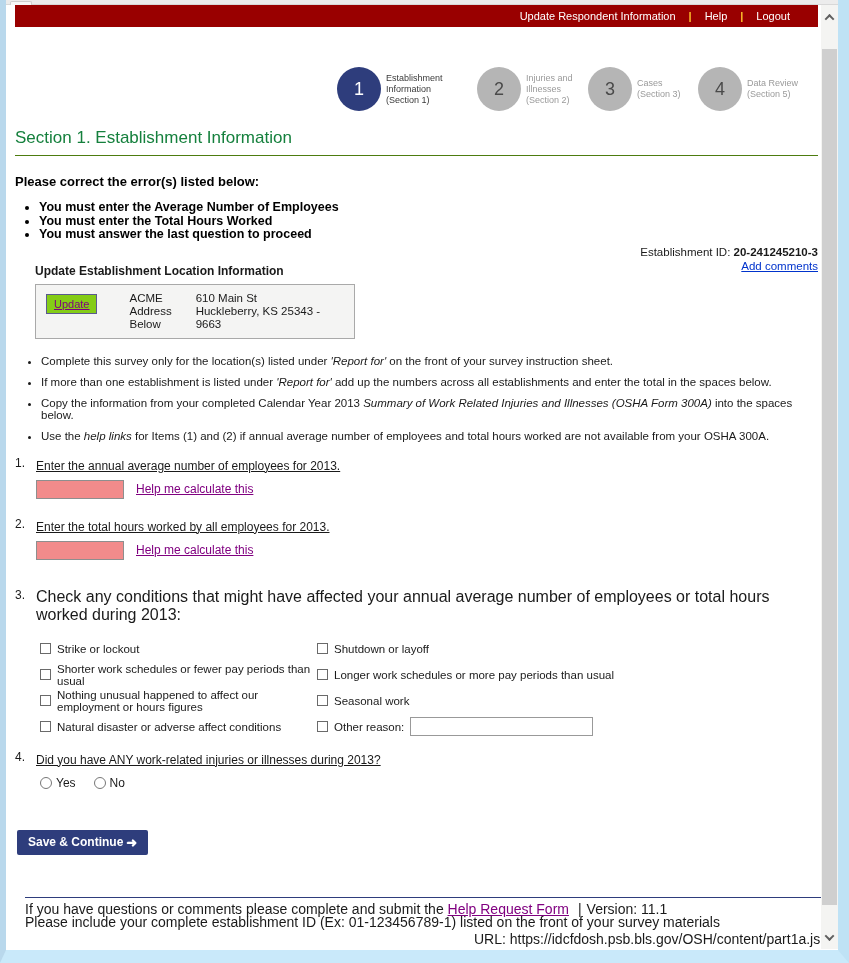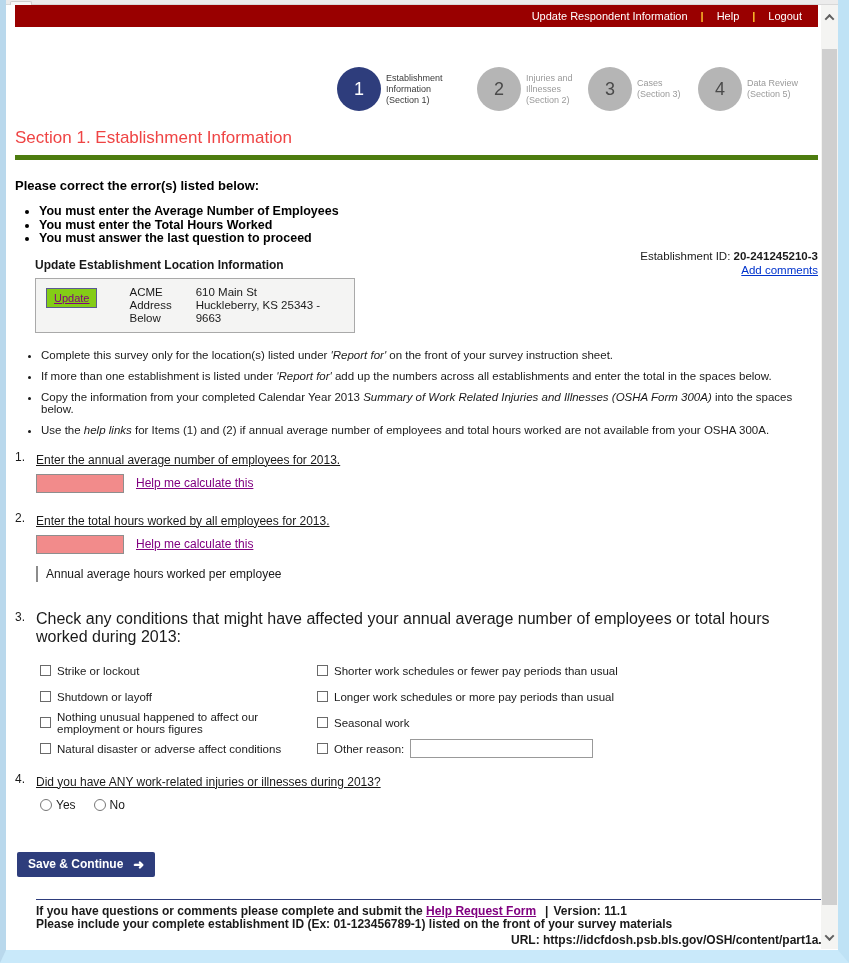--- a/index.html
+++ b/index.html
@@ -18,47 +18,47 @@
   .page { margin-left:9px; width:803px; position:relative; }
 
   
   .header { margin-top:3px; height:50px; background:#3c4c87; display:flex; align-items:center; }
   .logo { margin-left:26px; flex:0 0 auto; }
   .header-text { margin-left:12px; color:#fff; }
   .header-title { font-size:15px; font-weight:bold; letter-spacing:.3px; }
   .header-sub { font-size:11px; margin-top:3px; }
 
   
-  .navbar { height:22px; background:#990000; display:flex; align-items:center; justify-content:flex-end; padding-right:16px; font-size:11px; }
+  .navbar { height:22px; background:#990000; display:flex; align-items:center; justify-content:flex-end; padding-right:28px; font-size:11px; }
   .nav-link { color:#ffffff; cursor:pointer; }
   .nav-sep { color:#ffc32b; font-weight:bold; margin:0 13px; }
 
   
   .steps { display:flex; margin:37px 0 0 322px; height:50px; align-items:center; }
   .step { display:flex; align-items:center; }
   .step-1 { width:140px; } .step-2 { width:111px; } .step-3 { width:110px; }
   .step-circle { width:44px; height:44px; border-radius:50%; background:#b5b5b5; color:#4a4a4a;
     display:flex; align-items:center; justify-content:center; font-size:18px; flex:0 0 auto; }
   .step.active .step-circle { background:#2e3d7c; color:#fff; }
   .step-label { font-size:9px; line-height:11px; width:64px; margin-left:5px; color:#9a9a9a; }
   .step.active .step-label { color:#3a3a3a; }
 
   
-  .section-title { margin-top:14px; font-size:17px; color:#ef4444; padding-bottom:7px; border-bottom:5px solid #4d7c0f; }
+  .section-title { margin-top:14px; font-size:17px; color:#15803d; padding-bottom:7px; border-bottom:1px solid #4d7c0f; }
 
   
   .errors { margin-top:18px; color:#000000; }
   .errors-heading { font-weight:bold; font-size:13px; }
   .errors ul { margin:12px 0 0 24px; padding:0; }
   .errors li { font-weight:bold; font-size:12.5px; line-height:13.5px; }
 
   
   .estab-row { display:flex; justify-content:space-between; margin-top:12px; align-items:flex-start; }
   .estab-left { margin-left:20px; }
-  .estab-box-title { font-weight:bold; font-size:12px; margin-bottom:6px; }
+  .estab-box-title { font-weight:bold; font-size:12px; margin-bottom:6px;margin-top:10px; }
   .estab-box { width:320px; background:#f4f4f3; border:1px solid #a9a9a9; padding:7px 0 7px 10px; display:flex; font-size:11.5px; line-height:13px; }
   .update-btn { width:52px; height:20px; background:#84cc16; border:1px solid #5a5a8f; color:#800080;
     text-decoration:underline; font-size:11px; font-family:inherit; cursor:pointer; padding:0; margin-top:2px; }
   .estab-name { margin-left:32px; }
   .estab-addr { margin-left:24px; width:160px; }
   .estab-right { text-align:right; font-size:11.5px; margin-top:-8px; }
   .estab-id-value { font-weight:bold; }
   .add-comments { display:inline-block; margin-top:2px; color:#0033cc; text-decoration:underline; cursor:pointer; }
 
   
@@ -84,26 +84,26 @@
   .cb-grid { margin:12px 0 0 25px; display:grid; grid-template-columns:277px auto; }
   .cb-cell { height:26px; display:flex; align-items:center; font-size:11.5px; }
   .checkbox { width:11px; height:11px; border:1px solid #6a6a6a; background:#fff; margin-right:6px; flex:0 0 auto; cursor:pointer; }
   .other-input { width:183px; height:19px; border:1px solid #999; margin-left:6px; padding:0 3px; font-size:11.5px; }
 
   .q4 { margin-top:10px; }
   .radio-row { margin:8px 0 0 25px; display:flex; align-items:center; font-size:12px; }
   .radio { width:12px; height:12px; border:1px solid #777; border-radius:50%; background:#fff; margin-right:4px; flex:0 0 auto; cursor:pointer; }
   .radio-group { display:flex; align-items:center; margin-right:18px; cursor:pointer; }
 
-  .save-btn { margin:40px 0 0 2px; display:inline-flex; align-items:center; gap:10px; background:#2e3d7c; color:#fff;
+  .save-btn { margin:40px 0 0 2px; display:inline-flex; align-items:center; gap:3px; background:#2e3d7c; color:#fff;
     font-weight:bold; font-size:12px; font-family:inherit; border:none; border-radius:2px; padding:5px 11px; cursor:pointer; }
   .save-arrow { font-size:13px; }
 
   
-  .footer { position:absolute; left:30px; width:803px; bottom:2px; font-size:12px;font-weight:bold; }
+  .footer { position:absolute; left:19px; width:803px; bottom:2px; font-size:14px; }
   .footer-rule { border-top:1px solid #2e3d7c; margin-bottom:5px; }
   .footer-line { line-height:13px; }
   .footer-link { color:#800080; text-decoration:underline; cursor:pointer; }
   .footer-sep { margin:0 5px 0 9px; }
   .footer-url { text-align:right; margin-top:2px; }
 
   
   .scrollbar { position:absolute; top:0; right:0; width:17px; height:100%; background:#f4f4f2; }
   .scroll-btn { position:absolute; left:0; width:17px; height:20px; display:flex; align-items:center; justify-content:center; cursor:pointer; }
   .scroll-btn.up { top:2px; } .scroll-btn.down { bottom:2px; }
@@ -214,46 +214,42 @@
 
       
       <div class="q q2">
         <div class="q-num">2.</div>
         <div class="q-body">
           <span class="q-title-link">Enter the total hours worked by all employees for 2013.</span>
           <div class="input-row">
             <input type="text" class="err-input" value="" style="">
             <span class="help-link">Help me calculate this</span>
           </div>
-          <div class="q2-note">
-            <span class="q2-note-bar"></span>
-            <span class="q2-note-text">Annual average hours worked per employee</span>
-          </div>
         </div>
       </div>
 
       
       <div class="q q3">
         <div class="q-num">3.</div>
         <div class="q-body">
           <span class="q-title">Check any conditions that might have affected your annual average number of employees or total hours worked during 2013:</span>
         </div>
       </div>
       <div class="cb-grid">
         <div class="cb-cell">
           <span class="checkbox"></span>
           <span>Strike or lockout</span>
         </div>
         <div class="cb-cell">
           <span class="checkbox"></span>
+          <span>Shutdown or layoff</span>
+        </div>
+        <div class="cb-cell">
+          <span class="checkbox"></span>
           <span>Shorter work schedules or fewer pay periods than usual</span>
-        </div>
-        <div class="cb-cell">
-          <span class="checkbox"></span>
-          <span>Shutdown or layoff</span>
         </div>
         <div class="cb-cell">
           <span class="checkbox"></span>
           <span>Longer work schedules or more pay periods than usual</span>
         </div>
         <div class="cb-cell">
           <span class="checkbox"></span>
           <span>Nothing unusual happened to affect our employment or hours figures</span>
         </div>
         <div class="cb-cell">

